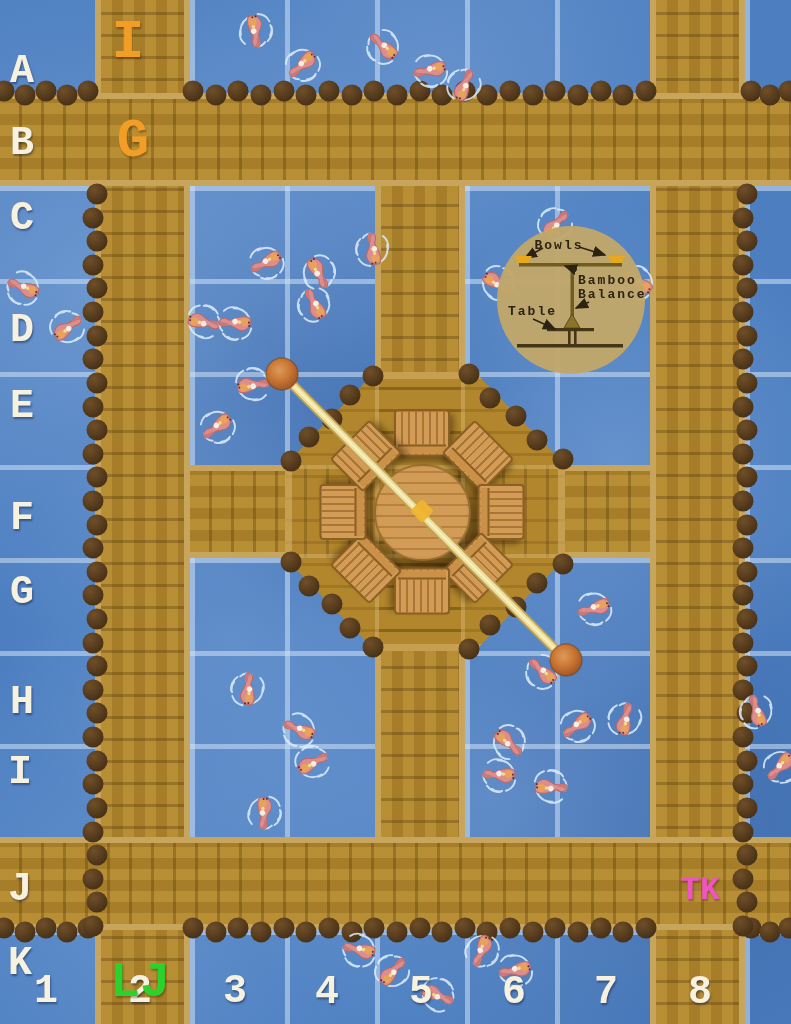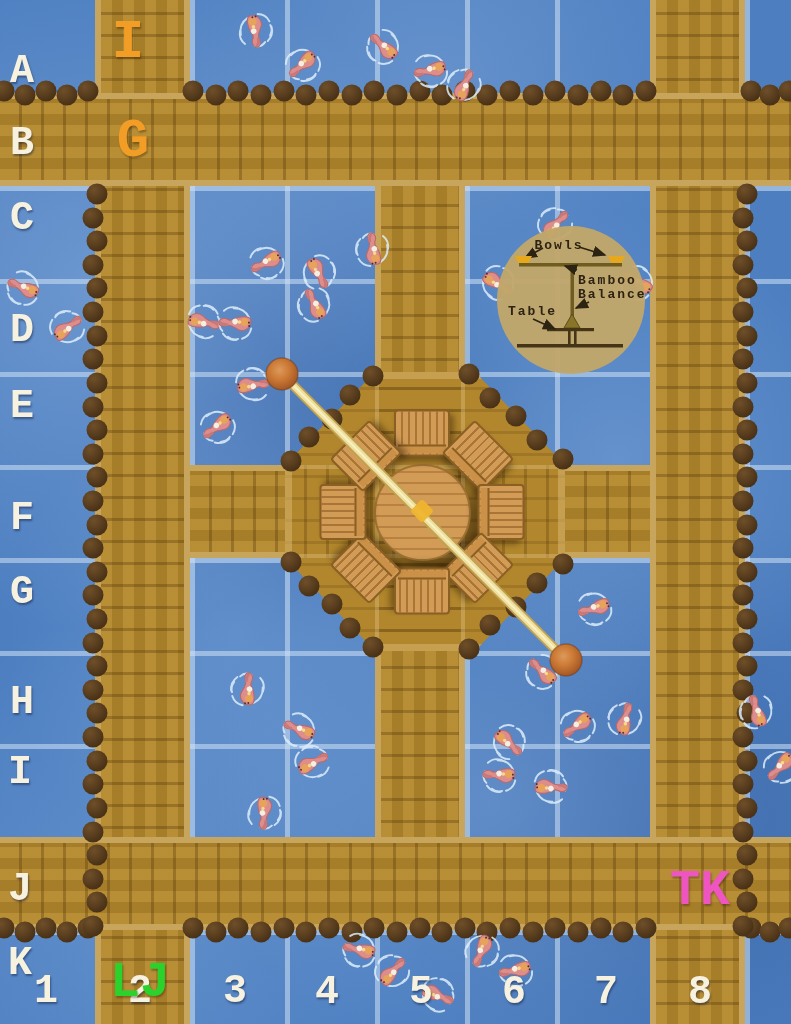--- a/index.html
+++ b/index.html
@@ -505,15 +505,15 @@
     <div class="maplabel rowcol" style="left: 46px; top: 991px;">1</div>
     <div class="maplabel rowcol" style="left: 140px; top: 991px;">2</div>
     <div class="maplabel rowcol" style="left: 235px; top: 991px;">3</div>
     <div class="maplabel rowcol" style="left: 327px; top: 992px;">4</div>
     <div class="maplabel rowcol" style="left: 421px; top: 992px;">5</div>
     <div class="maplabel rowcol" style="left: 514px; top: 992px;">6</div>
     <div class="maplabel rowcol" style="left: 606px; top: 992px;">7</div>
     <div class="maplabel rowcol" style="left: 700px; top: 992px;">8</div>
     <div class="maplabel zone" style="left: 128px; top: 42px; color: rgb(242, 157, 38); font-size: 54px;">I</div>
     <div class="maplabel zone" style="left: 133px; top: 141px; color: rgb(242, 157, 38); font-size: 54px;">G</div>
-    <div class="maplabel zone" style="left: 700px; top: 890px; color: rgb(238, 85, 192); font-size: 50px;">TK</div>
+    <div class="maplabel zone" style="left: 700px; top: 890px; color: rgb(238, 85, 192); font-size: 33px;">TK</div>
     <div class="maplabel zone" style="left: 140px; top: 982px; color: rgb(44, 210, 44); font-size: 50px;">LJ</div>
   </div>
 
 </body></html>

